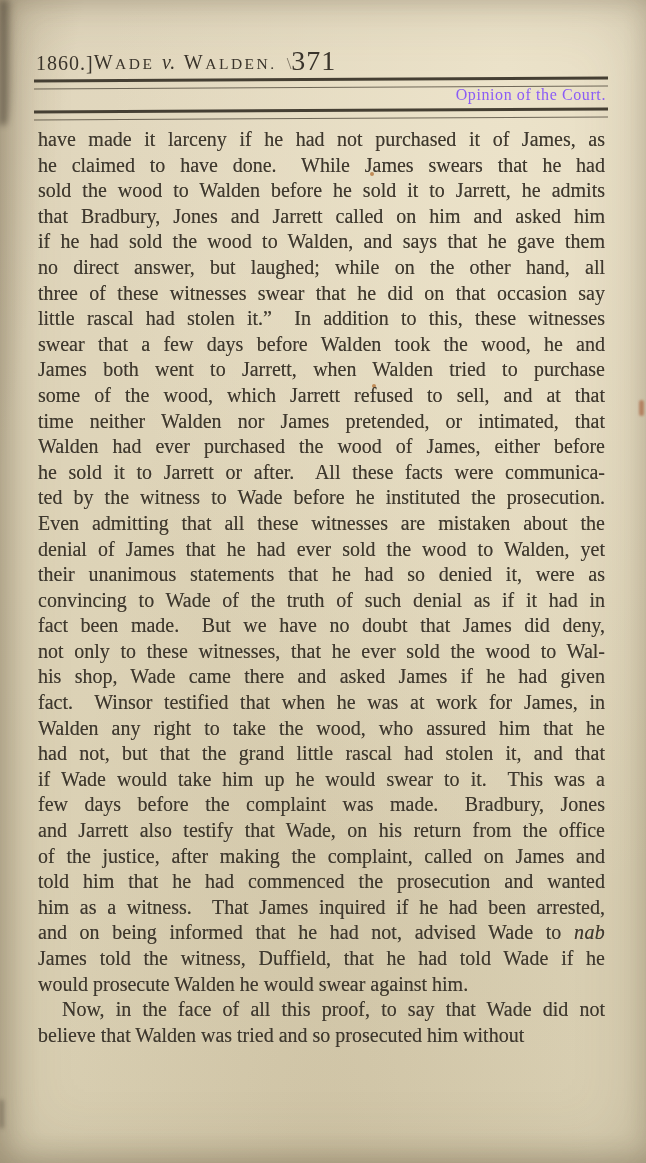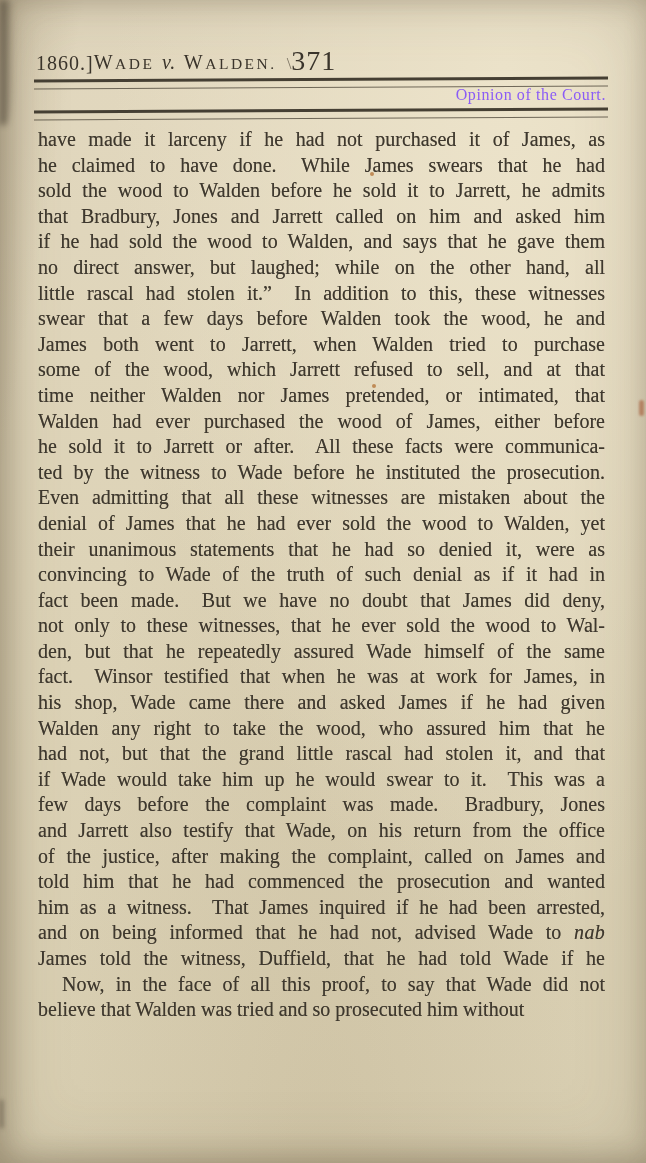--- a/index.html
+++ b/index.html
@@ -70,42 +70,43 @@
 <div class="section-label">Opinion of the Court.</div>
 <div class="rule rule-mid"></div>
 
 <div class="opinion-body">
     <div class="line">have made it larceny if he had not purchased it of James, as</div>
     <div class="line">he claimed to have done.  While James swears that he had</div>
     <div class="line">sold the wood to Walden before he sold it to Jarrett, he admits</div>
     <div class="line">that Bradbury, Jones and Jarrett called on him and asked him</div>
     <div class="line">if he had sold the wood to Walden, and says that he gave them</div>
     <div class="line">no direct answer, but laughed; while on the other hand, all</div>
+    <div class="line">three of these witnesses swear that he did on that occasion say</div>
     <div class="line">little rascal had stolen it.”  In addition to this, these witnesses</div>
     <div class="line">swear that a few days before Walden took the wood, he and</div>
     <div class="line">James both went to Jarrett, when Walden tried to purchase</div>
     <div class="line">some of the wood, which Jarrett refused to sell, and at that</div>
     <div class="line">time neither Walden nor James pretended, or intimated, that</div>
     <div class="line">Walden had ever purchased the wood of James, either before</div>
     <div class="line">he sold it to Jarrett or after.  All these facts were communica-</div>
     <div class="line">ted by the witness to Wade before he instituted the prosecution.</div>
     <div class="line">Even admitting that all these witnesses are mistaken about the</div>
     <div class="line">denial of James that he had ever sold the wood to Walden, yet</div>
     <div class="line">their unanimous statements that he had so denied it, were as</div>
     <div class="line">convincing to Wade of the truth of such denial as if it had in</div>
     <div class="line">fact been made.  But we have no doubt that James did deny,</div>
     <div class="line">not only to these witnesses, that he ever sold the wood to Wal-</div>
-    <div class="line">den, but that he repeatedly assured Wade himself of the same</div>
+    <div class="line">his shop, Wade came there and asked James if he had given</div>
     <div class="line">fact.  Winsor testified that when he was at work for James, in</div>
-    <div class="line">his shop, Wade came there and asked James if he had given</div>
     <div class="line">Walden any right to take the wood, who assured him that he</div>
     <div class="line">had not, but that the grand little rascal had stolen it, and that</div>
     <div class="line">if Wade would take him up he would swear to it.  This was a</div>
     <div class="line">few days before the complaint was made.  Bradbury, Jones</div>
     <div class="line">and Jarrett also testify that Wade, on his return from the office</div>
     <div class="line">of the justice, after making the complaint, called on James and</div>
     <div class="line">told him that he had commenced the prosecution and wanted</div>
     <div class="line">him as a witness.  That James inquired if he had been arrested,</div>
     <div class="line">and on being informed that he had not, advised Wade to <i>nab</i></div>
     <div class="line">James told the witness, Duffield, that he had told Wade if he</div>
+    <div class="line last">would prosecute Walden he would swear against him.</div>
     <div class="line indent">Now, in the face of all this proof, to say that Wade did not</div>
     <div class="line last">believe that Walden was tried and so prosecuted him without</div>
   </div>
 
 </body></html>

